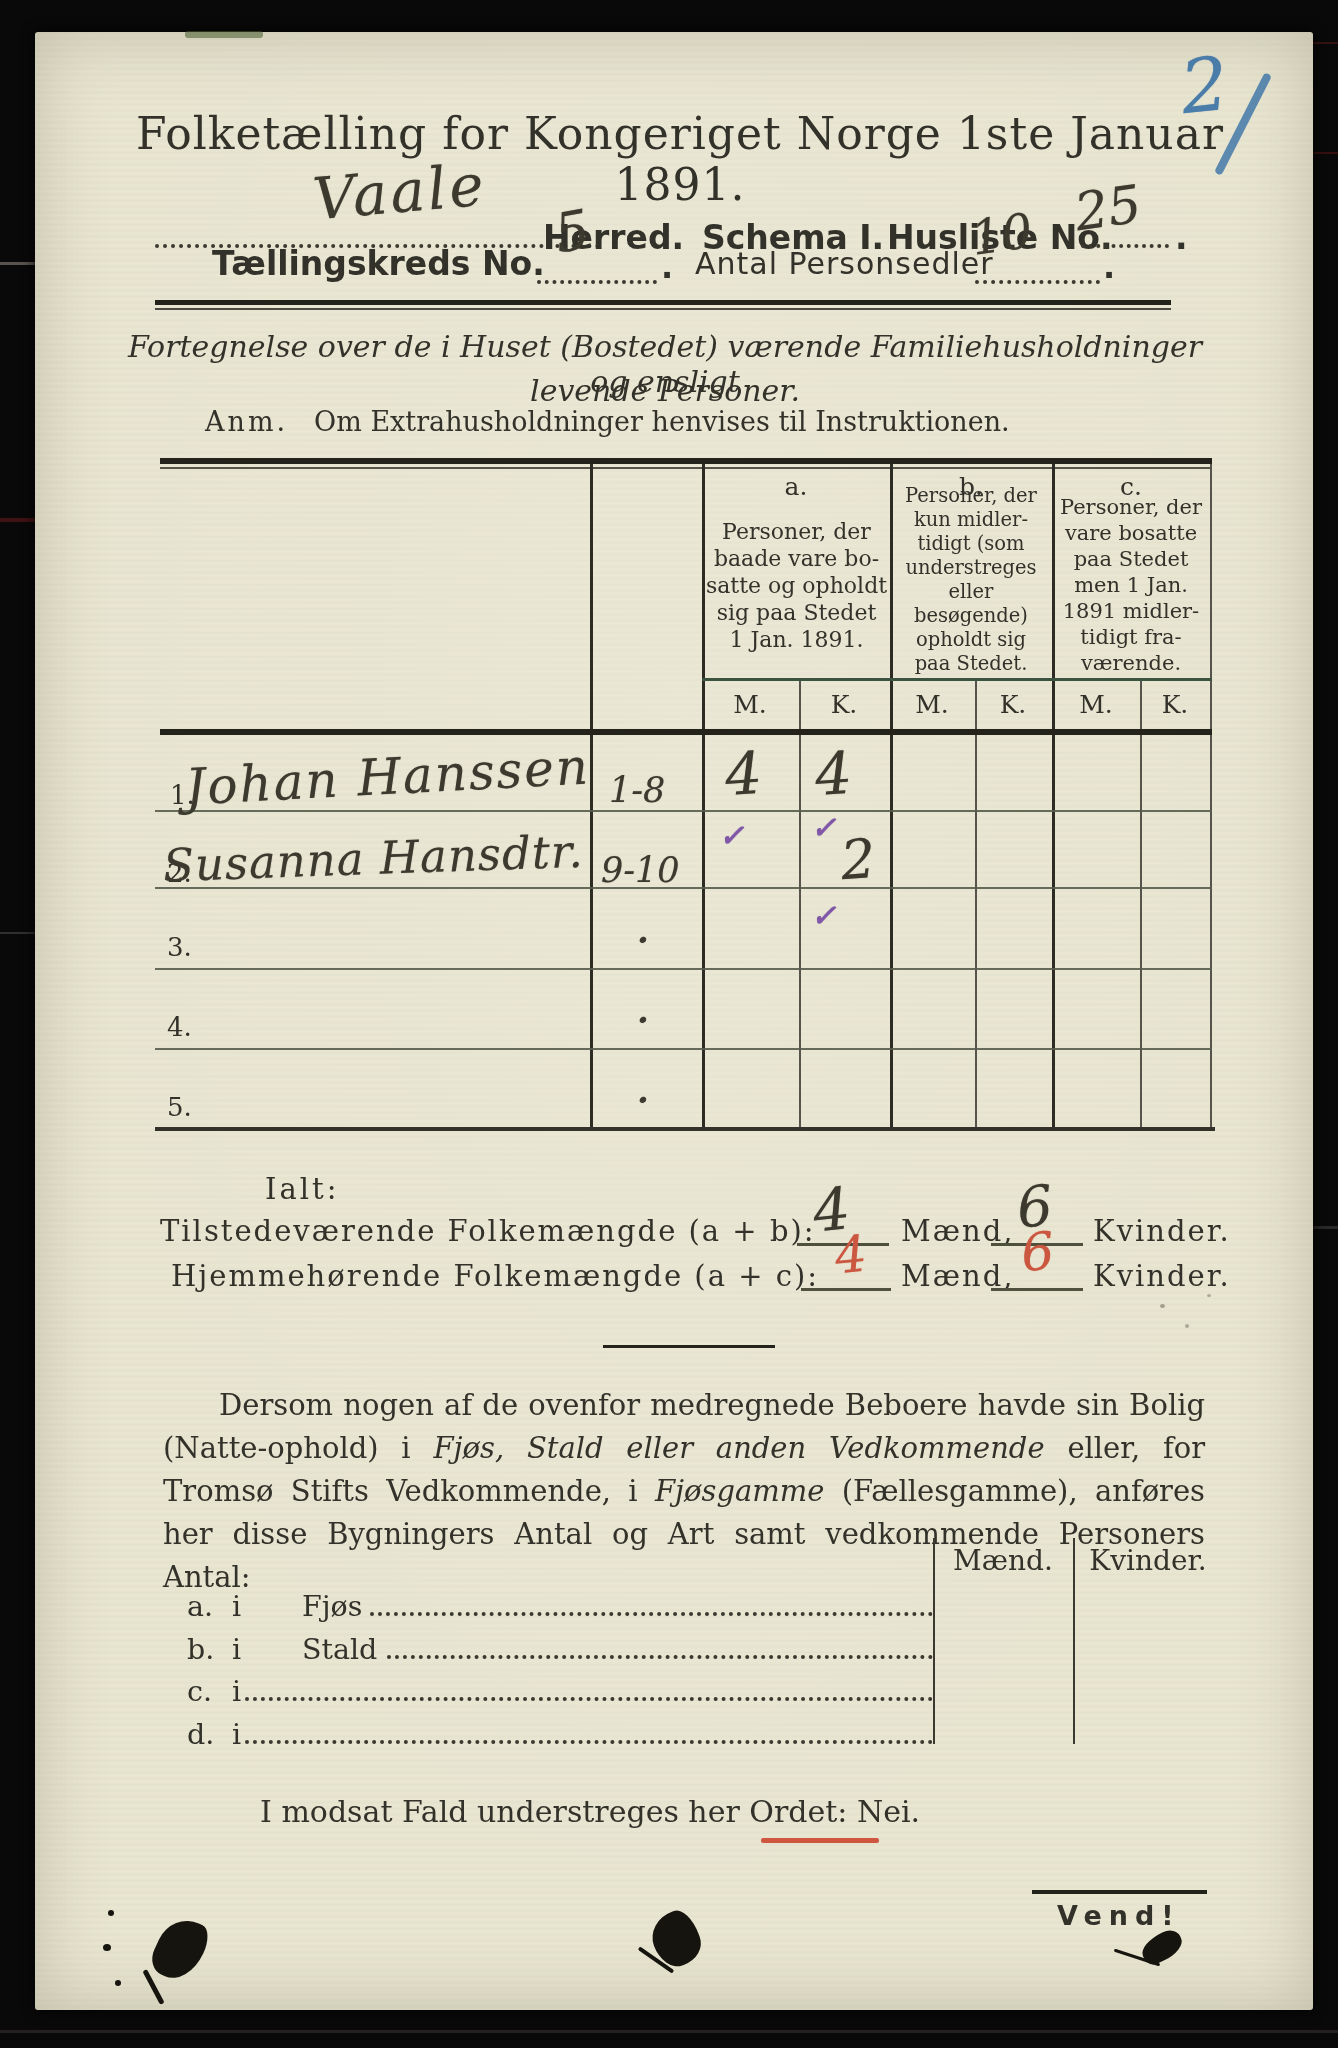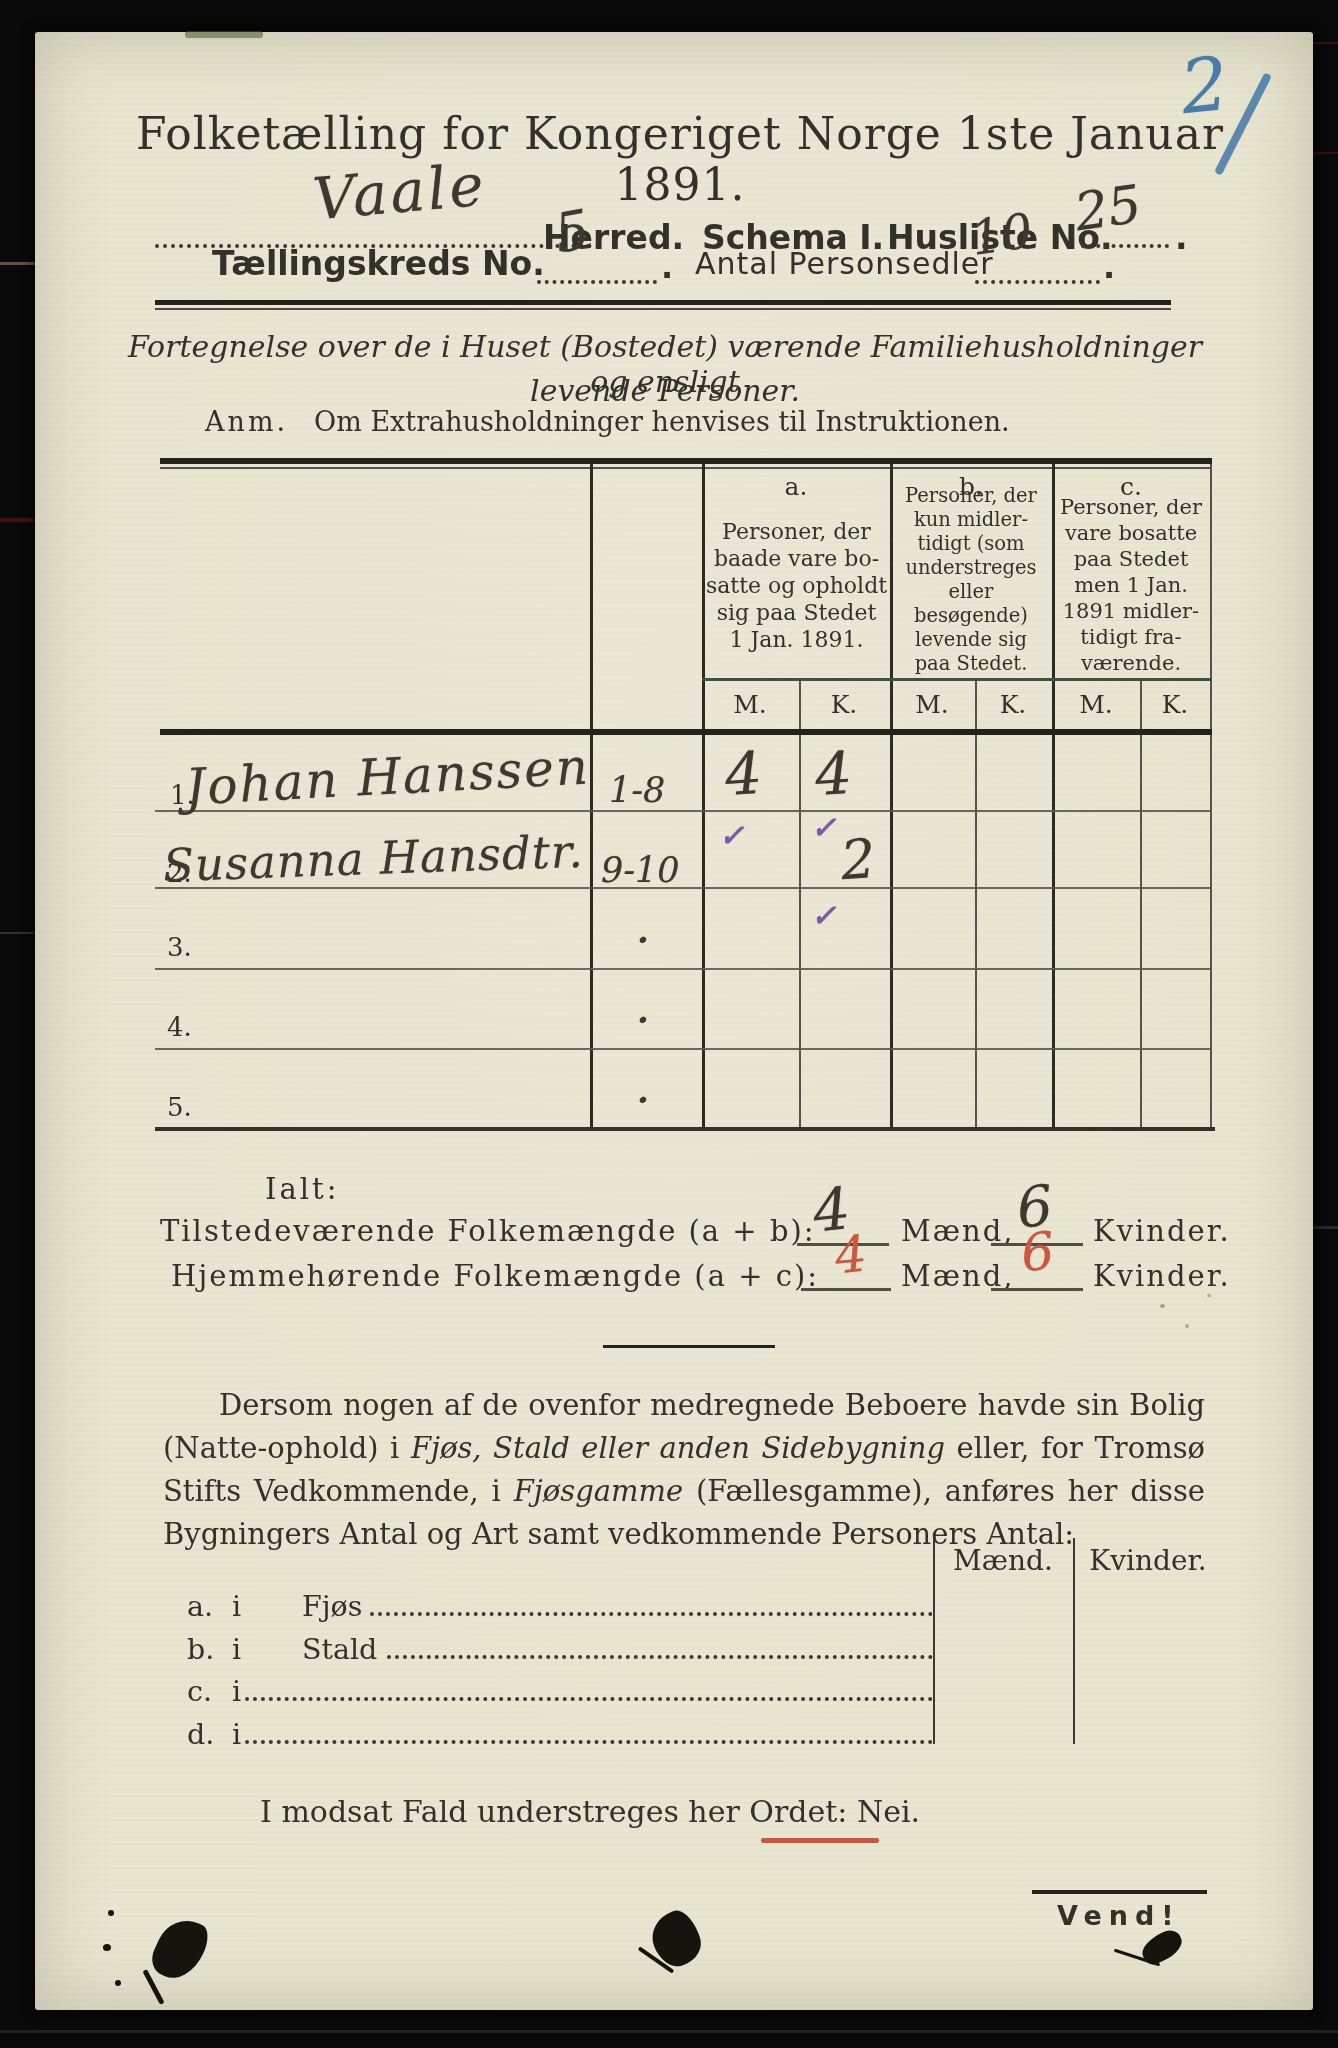--- a/index.html
+++ b/index.html
@@ -110,21 +110,21 @@
   </div>
 
   <div class="abs print center" style="left:855px;top:440px;width:162px;font-size:25px;">b.</div>
   <div class="abs print center" style="left:858px;top:452px;width:156px;font-size:19.5px;line-height:24px;">
     <div>Personer, der</div>
     <div>kun midler-</div>
     <div>tidigt (som</div>
     <div>understreges</div>
     <div>eller</div>
     <div>besøgende)</div>
-    <div>levende sig</div>
+    <div>opholdt sig</div>
     <div>paa Stedet.</div>
   </div>
 
   <div class="abs print center" style="left:1017px;top:440px;width:158px;font-size:25px;">c.</div>
   <div class="abs print center" style="left:1020px;top:462px;width:152px;font-size:21px;line-height:26px;">
     <div>Personer, der</div>
     <div>vare bosatte</div>
     <div>paa Stedet</div>
     <div>men 1 Jan.</div>
     <div>1891 midler-</div>
@@ -188,21 +188,21 @@
   <div class="abs hw hw-red" style="left:986px;top:1190px;font-size:52px;transform:rotate(-5deg);">6</div>
   <div class="abs print" style="left:1058px;top:1227px;font-size:29px;letter-spacing:2px;">Kvinder.</div>
 
   <div class="abs" style="left:1125px;top:1272px;width:5px;height:4px;background:#84816f;opacity:.7;border-radius:50%;"></div>
   <div class="abs" style="left:1150px;top:1292px;width:4px;height:4px;background:#84816f;opacity:.6;border-radius:50%;"></div>
   <div class="abs" style="left:1172px;top:1262px;width:4px;height:3px;background:#84816f;opacity:.6;border-radius:50%;"></div>
 
   <div class="abs rule" style="left:568px;top:1313px;width:172px;height:3px;"></div>
 
   <div class="abs print" style="left:128px;top:1352px;width:1042px;font-size:29px;line-height:43px;text-align:justify;text-indent:56px;">
-    <span>Dersom nogen af de ovenfor medregnede Beboere havde sin Bolig (Natte-ophold) i </span><span style="font-style:italic;">Fjøs, Stald eller anden Sidebygning</span><span> eller, for Tromsø Stifts Vedkommende, i </span><span style="font-style:italic;">Fjøsgamme</span><span> (Fællesgamme), anføres her disse Bygningers Antal og Art samt vedkommende Personers Antal:</span>
+    <span>Dersom nogen af de ovenfor medregnede Beboere havde sin Bolig (Natte-ophold) i </span><span style="font-style:italic;">Fjøs, Stald eller anden Vedkommende</span><span> eller, for Tromsø Stifts Vedkommende, i </span><span style="font-style:italic;">Fjøsgamme</span><span> (Fællesgamme), anføres her disse Bygningers Antal og Art samt vedkommende Personers Antal:</span>
   </div>
 
   <div class="abs" style="left:898px;top:1506px;width:2px;height:206px;background:#3b3a30;"></div>
   <div class="abs" style="left:1038px;top:1506px;width:2px;height:206px;background:#3b3a30;"></div>
   <div class="abs print center" style="left:898px;top:1512px;width:140px;font-size:28px;">Mænd.</div>
   <div class="abs print center" style="left:1038px;top:1512px;width:150px;font-size:28px;">Kvinder.</div>
 
   <div class="abs print" style="left:152px;top:1550px;width:746px;display:flex;align-items:baseline;font-size:28.5px;">
     <span style="width:45px;">a.</span>
     <span style="width:70px;">i</span>

